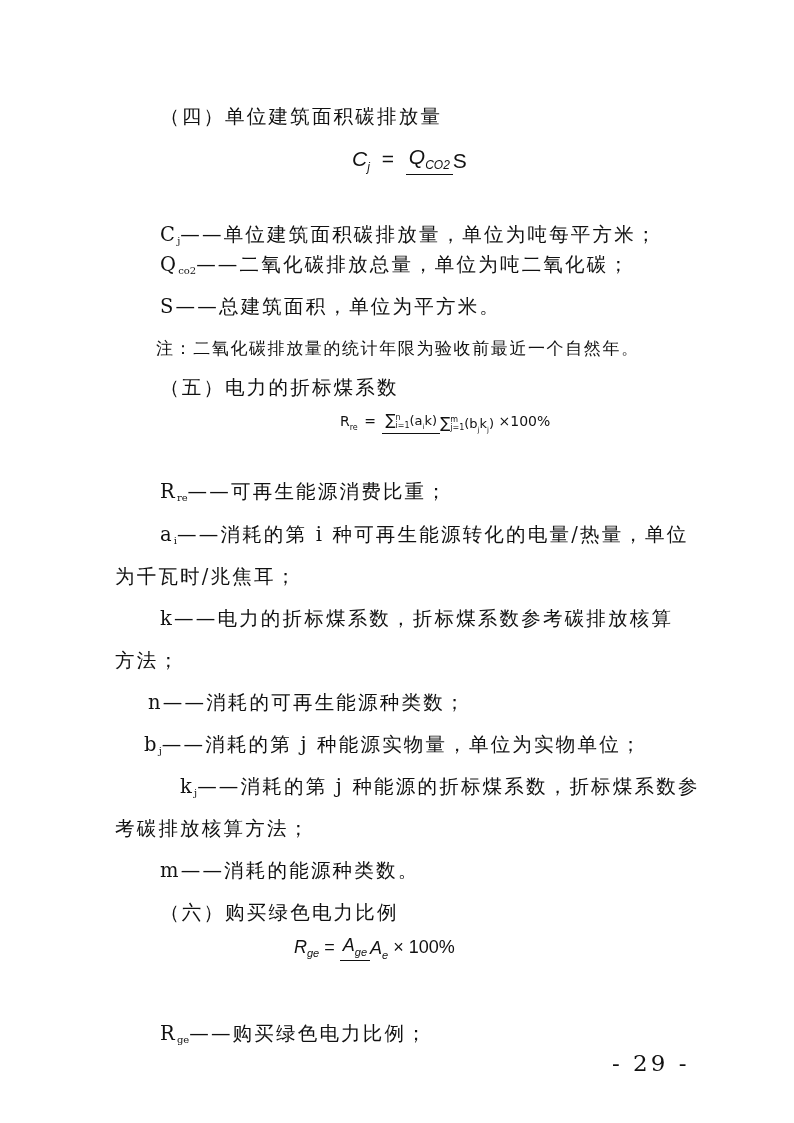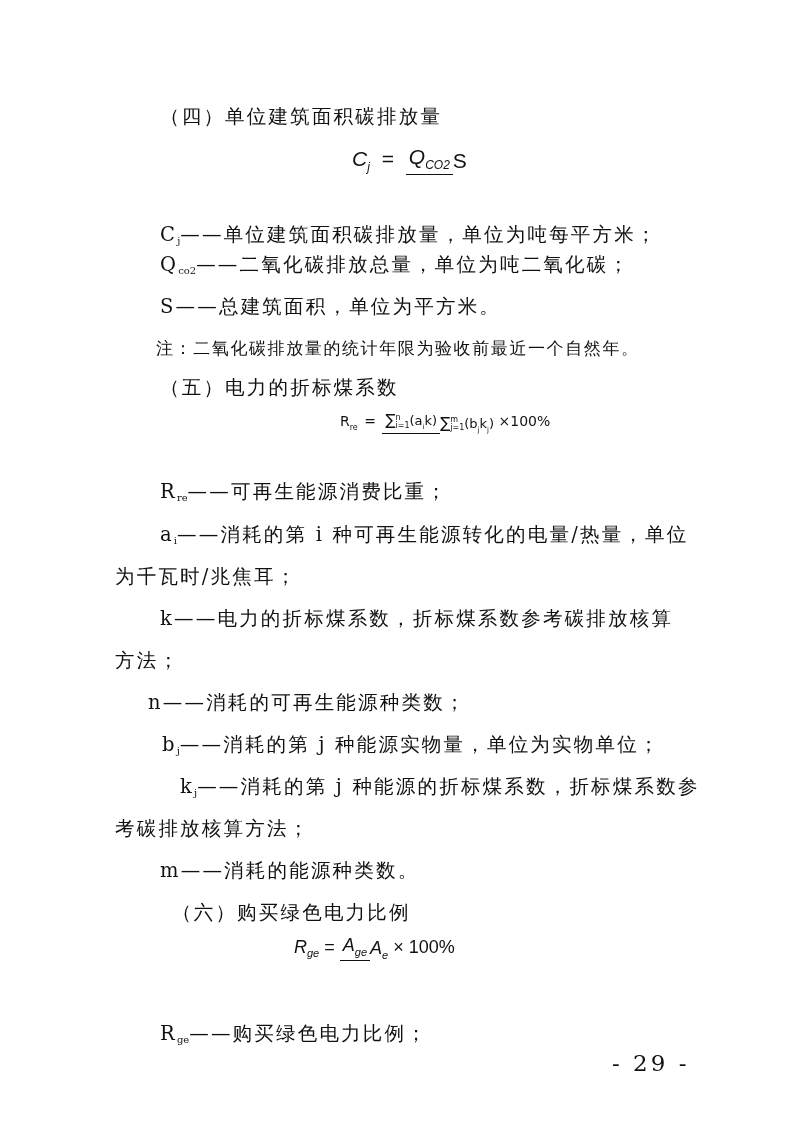--- a/index.html
+++ b/index.html
@@ -71,32 +71,32 @@
   <span>a</span><span class="sub">i</span><span>——消耗的第 i 种可再生能源转化的电量/热量，单位</span>
 </div>
 <div class="line" style="left:115px;top:567px;">为千瓦时/兆焦耳；</div>
 <div class="line" style="left:160px;top:609px;">
   <span>k</span><span>——电力的折标煤系数，折标煤系数参考碳排放核算</span>
 </div>
 <div class="line" style="left:115px;top:651px;">方法；</div>
 <div class="line" style="left:148px;top:693px;">
   <span>n</span><span>——消耗的可再生能源种类数；</span>
 </div>
-<div class="line" style="left:162px;top:735px;">
+<div class="line" style="left:144px;top:735px;">
   <span>b</span><span class="sub">j</span><span>——消耗的第 j 种能源实物量，单位为实物单位；</span>
 </div>
 <div class="line" style="left:160px;top:777px;margin-left:20px;">
   <span>k</span><span class="sub">j</span><span>——消耗的第 j 种能源的折标煤系数，折标煤系数参</span>
 </div>
 <div class="line" style="left:115px;top:819px;">考碳排放核算方法；</div>
 <div class="line" style="left:160px;top:861px;">
   <span>m</span><span>——消耗的能源种类数。</span>
 </div>
 
-<div class="line" style="left:172px;top:903px;text-align:right;">（六）购买绿色电力比例</div>
+<div class="line" style="left:160px;top:903px;text-align:right;">（六）购买绿色电力比例</div>
 
 <div class="formula" style="left:294px;top:935px;font-size:18px;">
   <span class="it">R</span><sub class="it" style="font-size:11px">ge</sub>
   <span>=</span>
   <span class="frac">
     <span class="num"><span class="it">A</span><sub class="it" style="font-size:11px">ge</sub></span>
     <span class="den"><span class="it">A</span><sub class="it" style="font-size:11px">e</sub></span>
   </span>
   <span>× 100%</span>
 </div>

